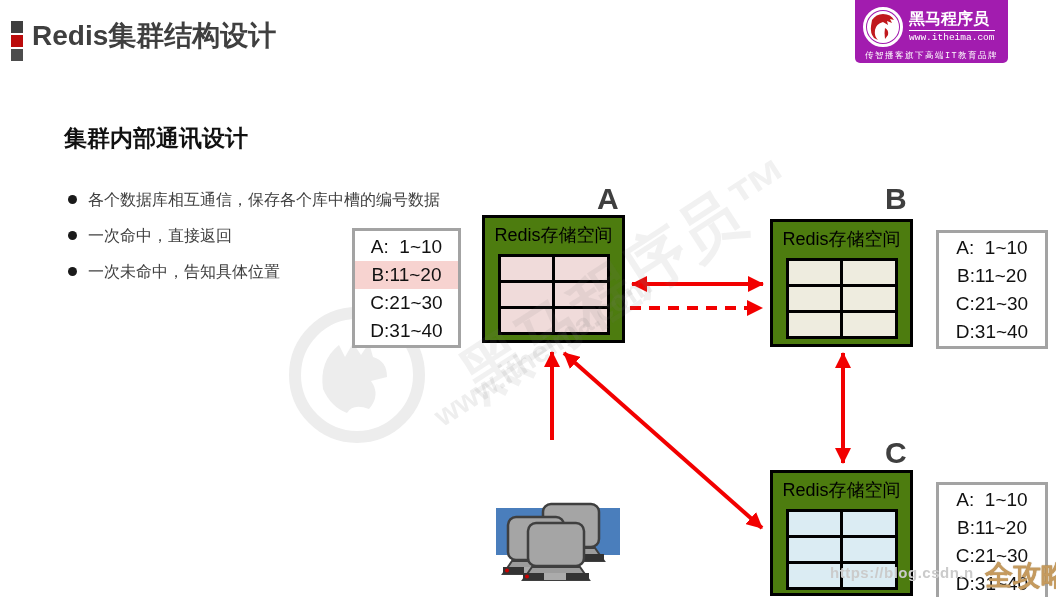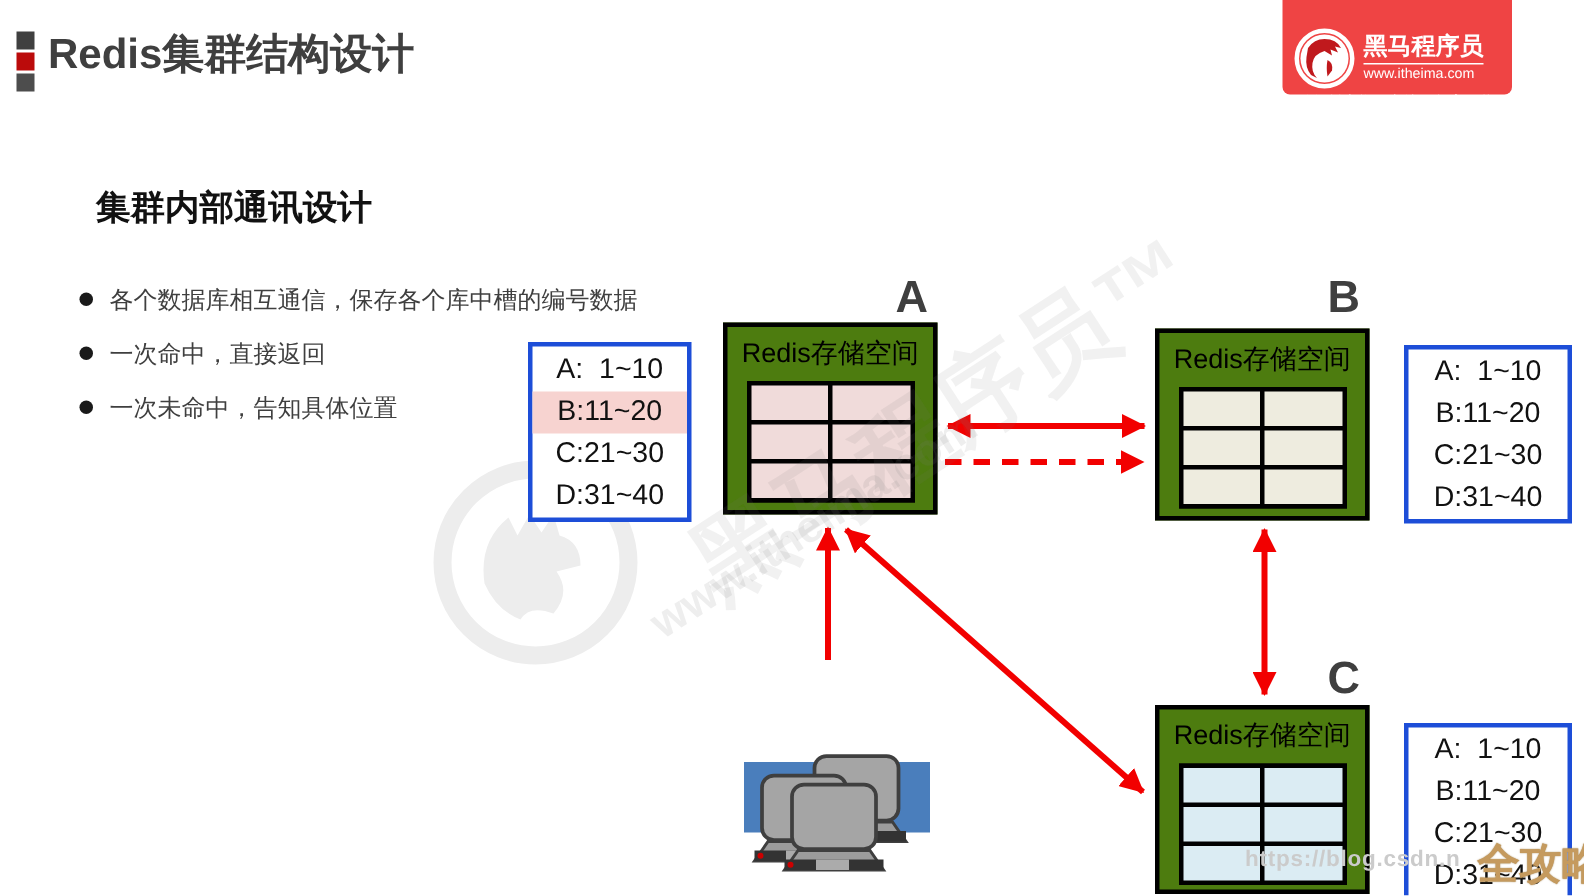--- a/index.html
+++ b/index.html
@@ -13,47 +13,48 @@
   .title-squares .sq { width:12px; height:12px; margin-bottom:2px; }
   .sq1 { background:#404040; }
   .sq2 { background:#bb0b0b; }
   .sq3 { background:#4d4d4d; }
   .page-title {
     position:absolute; left:32px; top:17px; font-size:28px; font-weight:bold;
     color:#3f3f3f; letter-spacing:0px;
   }
   .logo {
     position:absolute; left:855px; top:0; width:153px; height:63px;
-    background:#ef4444; border-radius:0 0 5px 5px; color:#ffffff;
-    padding:19px 8px 4px 8px;
+    background:#a21caf; border-radius:0 0 5px 5px; color:#ffffff;
+    padding:7px 8px 4px 8px;
+    font-family:Liberation Mono, monospace;
   }
   .logo-row { display:flex; align-items:center; }
   .logo-circle {
     width:40px; height:40px; border:3px solid #ffffff; border-radius:50%;
     flex:0 0 auto; position:relative; overflow:hidden;
   }
   .logo-circle svg { position:absolute; left:0; top:0; }
   .logo-texts { margin-left:6px; line-height:1; }
   .logo-name { font-size:16px; font-weight:bold; white-space:nowrap; }
   .logo-url { font-size:9.5px; border-top:1px solid #ffffff; margin-top:2px; padding-top:2px; white-space:nowrap; }
   .logo-tagline { font-size:8.5px; letter-spacing:1.5px; text-align:center; margin-top:3px; white-space:nowrap; }
   .subtitle { position:absolute; left:64px; top:123px; font-size:23px; font-weight:bold; color:#111111; }
   
-  .bullets { position:absolute; left:53px; top:190px; list-style:none; }
+  .bullets { position:absolute; left:68px; top:190px; list-style:none; }
   .bullets li {
     font-size:16px; color:#3f3f3f; margin-bottom:15px; padding-left:20px; position:relative;
     white-space:nowrap;
   }
   .bullets li::before {
     content:""; position:absolute; left:0; top:5px; width:9px; height:9px;
     border-radius:50%; background:#1a1a1a;
   }
   
   .slot-table {
-    position:absolute; background:#ffffff; border:3px solid #1d4ed8; z-index:3;
+    position:absolute; background:#ffffff; border:3px solid #a3a3a3; z-index:3;
   }
   .slot-row {
     height:28px; line-height:28px; text-align:center; font-size:19px;
     color:#111111; white-space:pre;
   }
   .slot-row.hl { background:#f7d3d0; }
   .table-a { left:352px; top:228px; width:109px; padding-top:2px; }
   .table-b { left:936px; top:230px; width:112px; padding-top:1px; }
   .table-c { left:936px; top:482px; width:112px; height:120px; padding-top:1px; }
   

